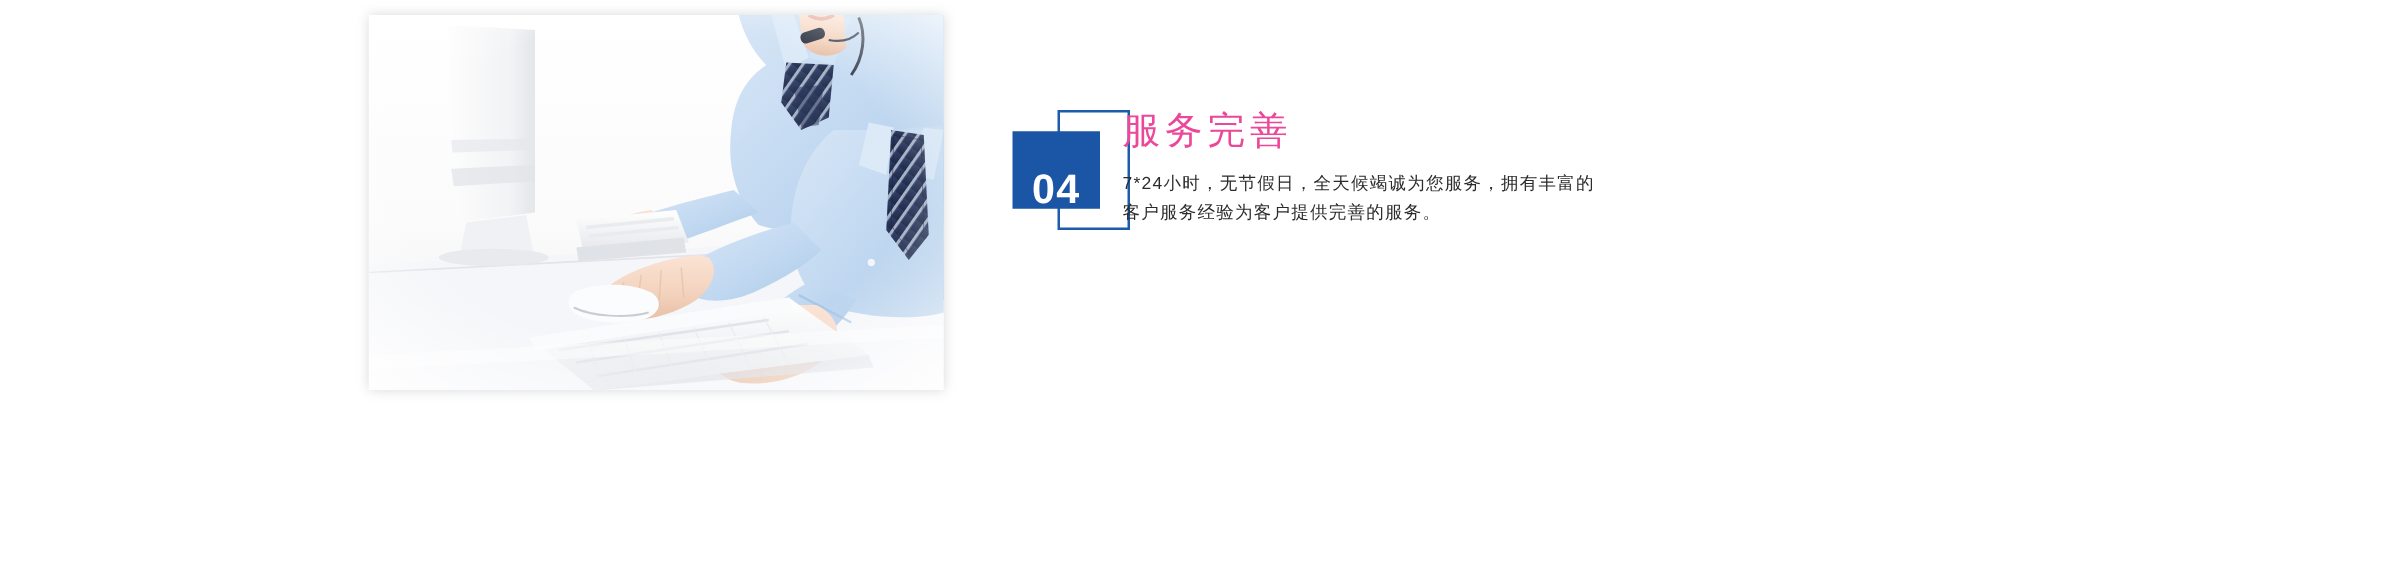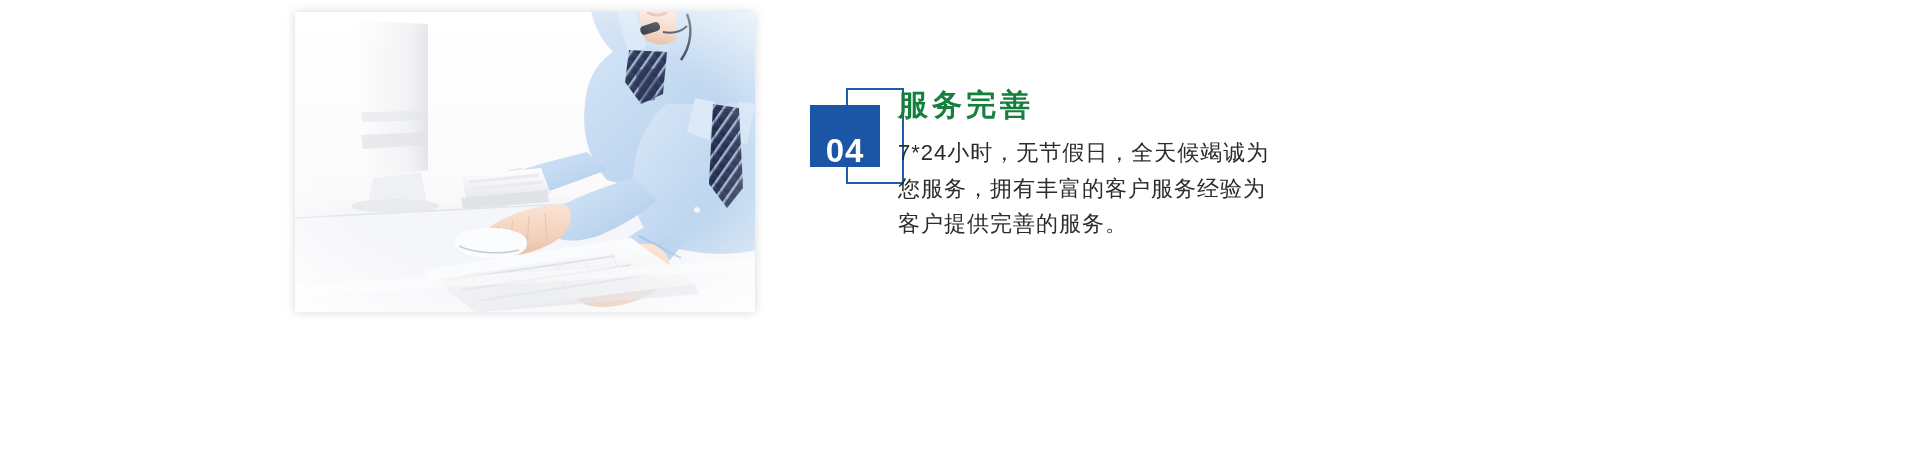--- a/index.html
+++ b/index.html
@@ -77,31 +77,31 @@
     font-family: "Liberation Sans", "DejaVu Sans", sans-serif;
   }
 
   .textblock {
     position: absolute;
     left: 88px;
     top: 0px;
     width: 560px;
   }
   .title {
-    color: #15803d;
+    color: #ec4899;
     font-size: 30px;
-    font-weight: bold;
+    font-weight: normal;
     letter-spacing: 4px;
     line-height: 1.1;
     margin: 0 0 14px 0;
     white-space: nowrap;
   }
   .desc {
     color: #2b2b2b;
-    font-size: 22px;
+    font-size: 14px;
     line-height: 1.62;
     letter-spacing: 1px;
     margin: 0;
     width: 390px;
     font-weight: normal;
   }
 </style>
 </head>
 <body>
 

